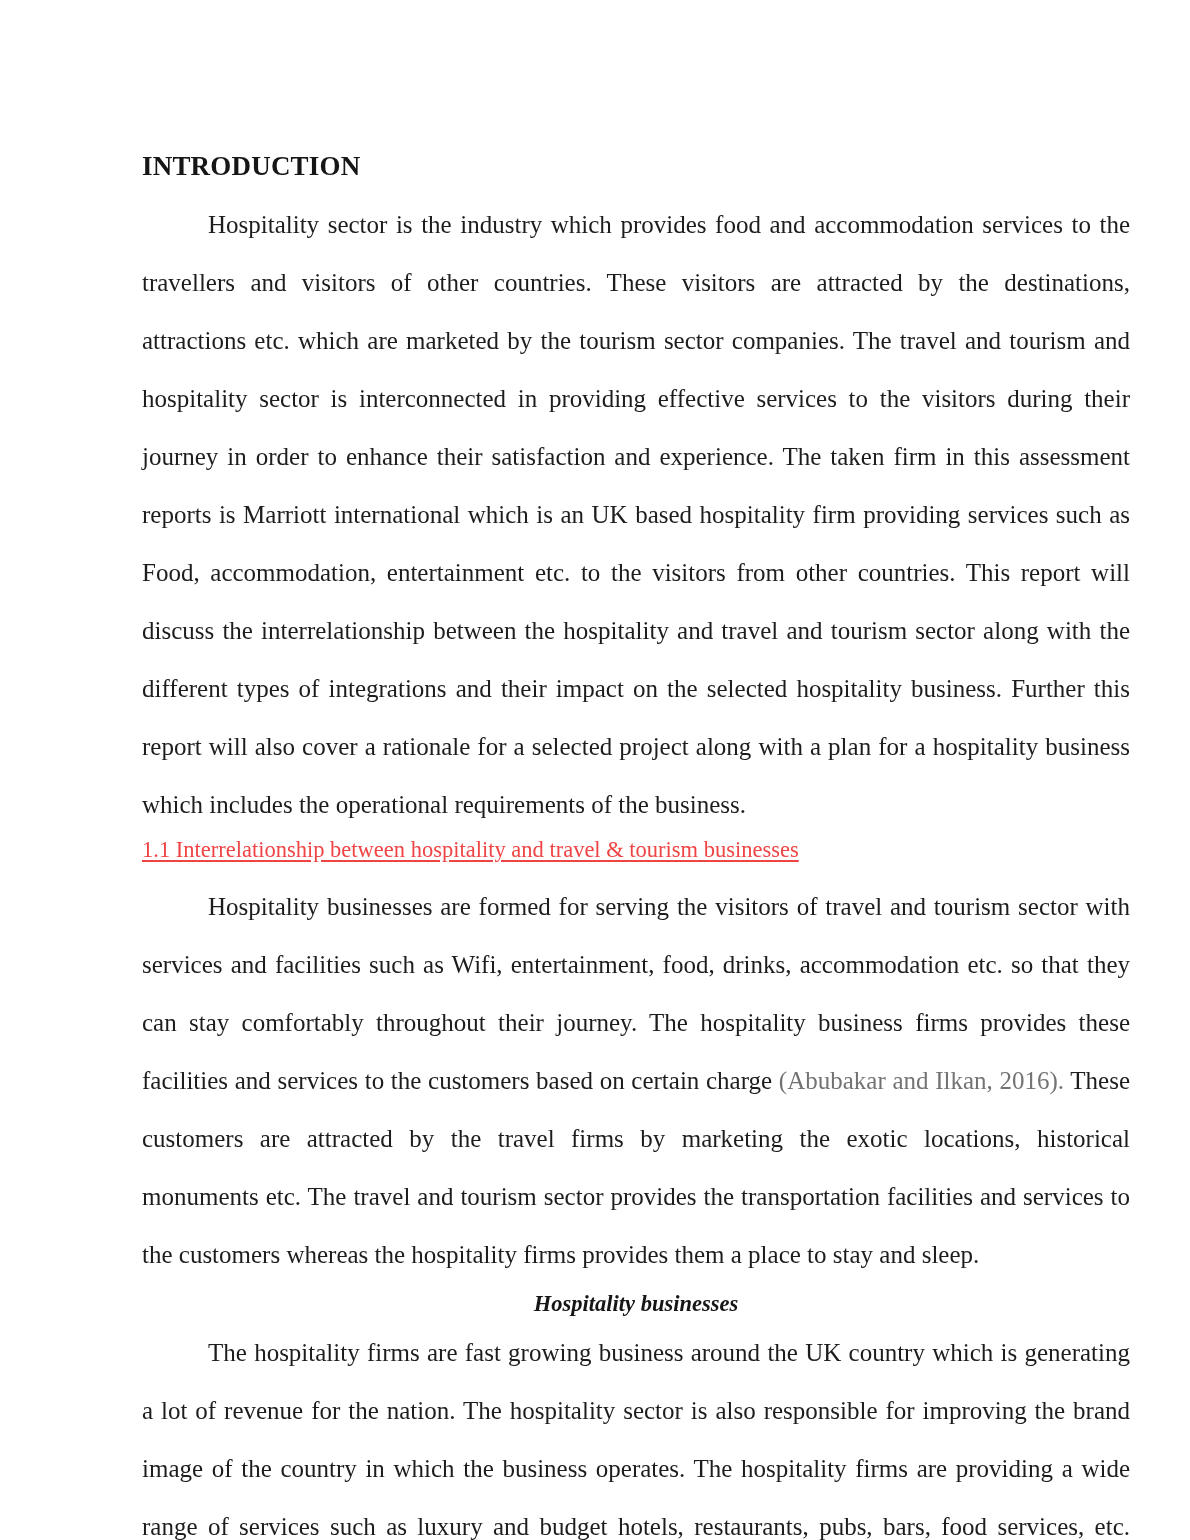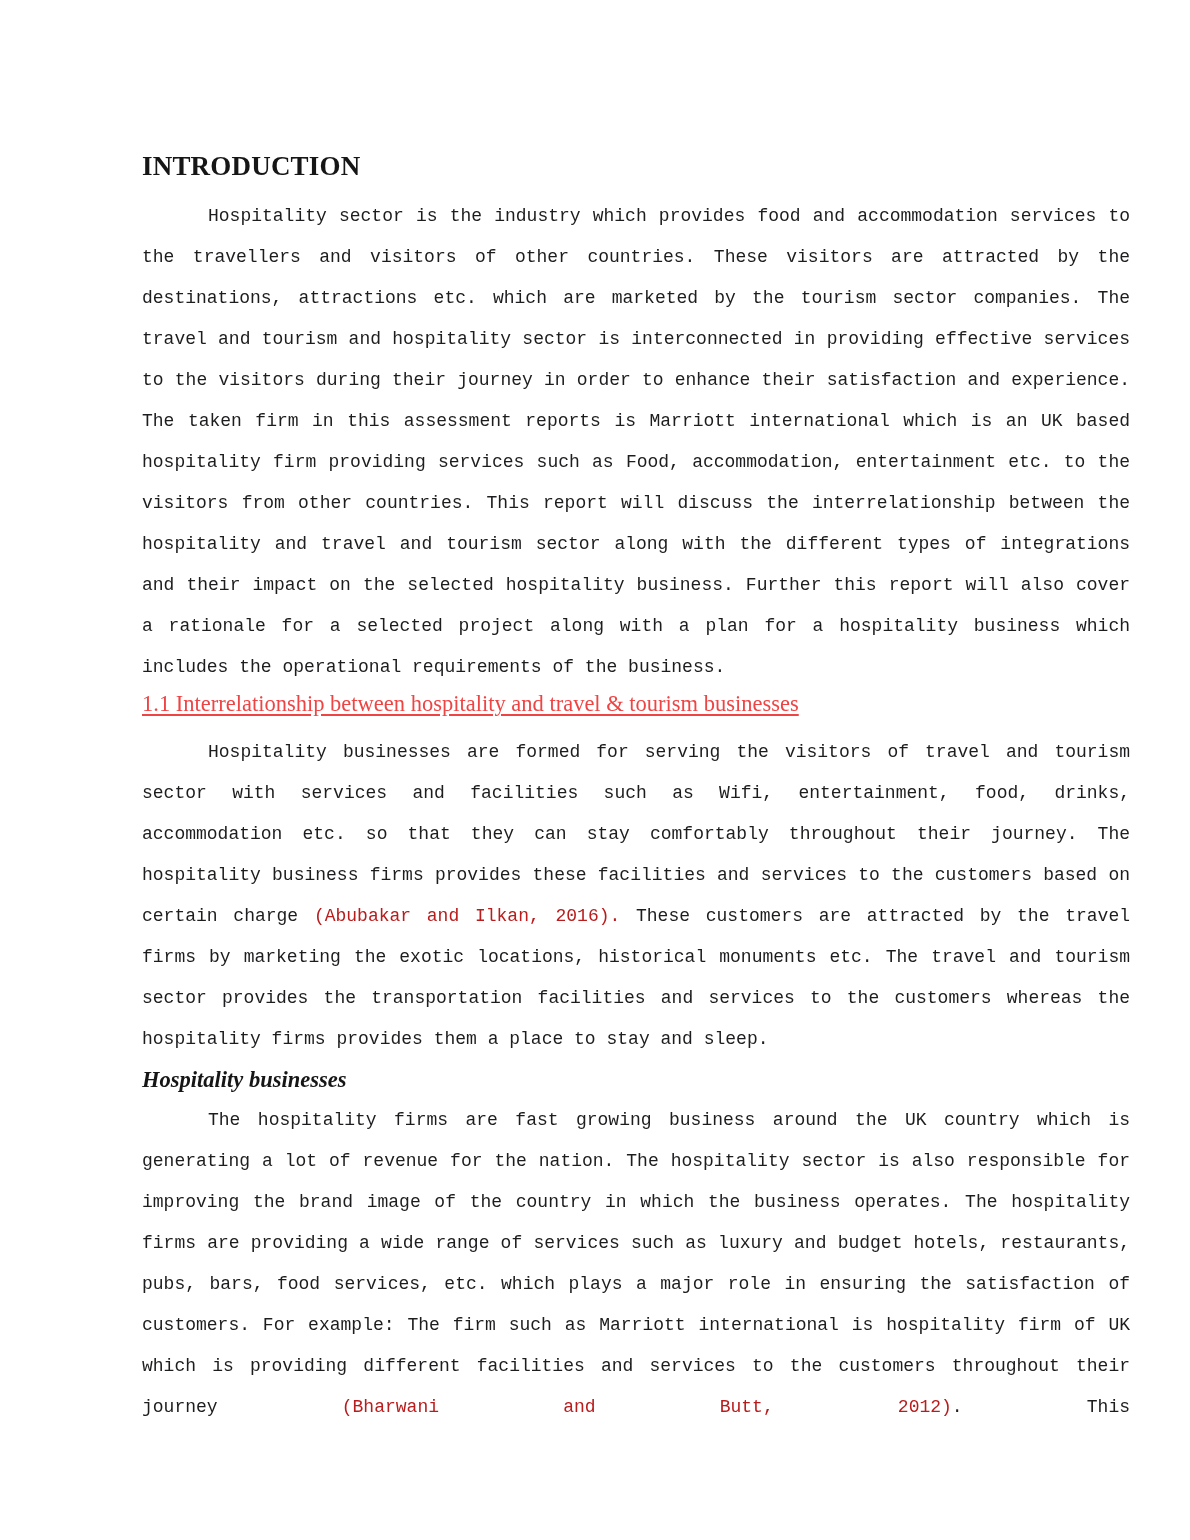--- a/index.html
+++ b/index.html
@@ -42,38 +42,38 @@
     margin: 0 0 12px 0;
     line-height: 1.4;
   }
   .h-bold-italic {
     font-size: 22.5px;
     font-weight: 700;
     font-style: italic;
     color: #161616;
     margin: 0;
     line-height: 40.4px;
+    text-align: center;
   }
   p.body {
-    font-size: 18px;
-    line-height: 41px;
+    font-size: 25px;
+    line-height: 58px;
     text-align: justify;
     text-indent: 66px;
     margin: 0;
     color: #1d1d1f;
-    font-family: Liberation Mono, monospace;
   }
   p.gap-after {
     margin-bottom: 0;
   }
   p.justify-last {
     text-align-last: justify;
   }
   .citation {
-    color: #b91c1c;
+    color: #737373;
   }
 </style>
 </head>
 <body>
 
 <div class="page">
 
   <h1 class="h-major">INTRODUCTION</h1>
 
   <p class="body gap-after">Hospitality sector is the industry which provides food and accommodation services to the travellers and visitors of other countries. These visitors are attracted by the destinations, attractions etc. which are marketed by the tourism sector companies. The travel and tourism and hospitality sector is interconnected in providing effective services to the visitors during their journey in order to enhance their satisfaction and experience. The taken firm in this assessment reports is Marriott international which is an UK based hospitality firm providing services such as Food, accommodation, entertainment etc. to the visitors from other countries. This report will discuss the interrelationship between the hospitality and travel and tourism sector along with the different types of integrations and their impact on the selected hospitality business. Further this report will also cover a rationale for a selected project along with a plan for a hospitality business which includes the operational requirements of the business.</p>

